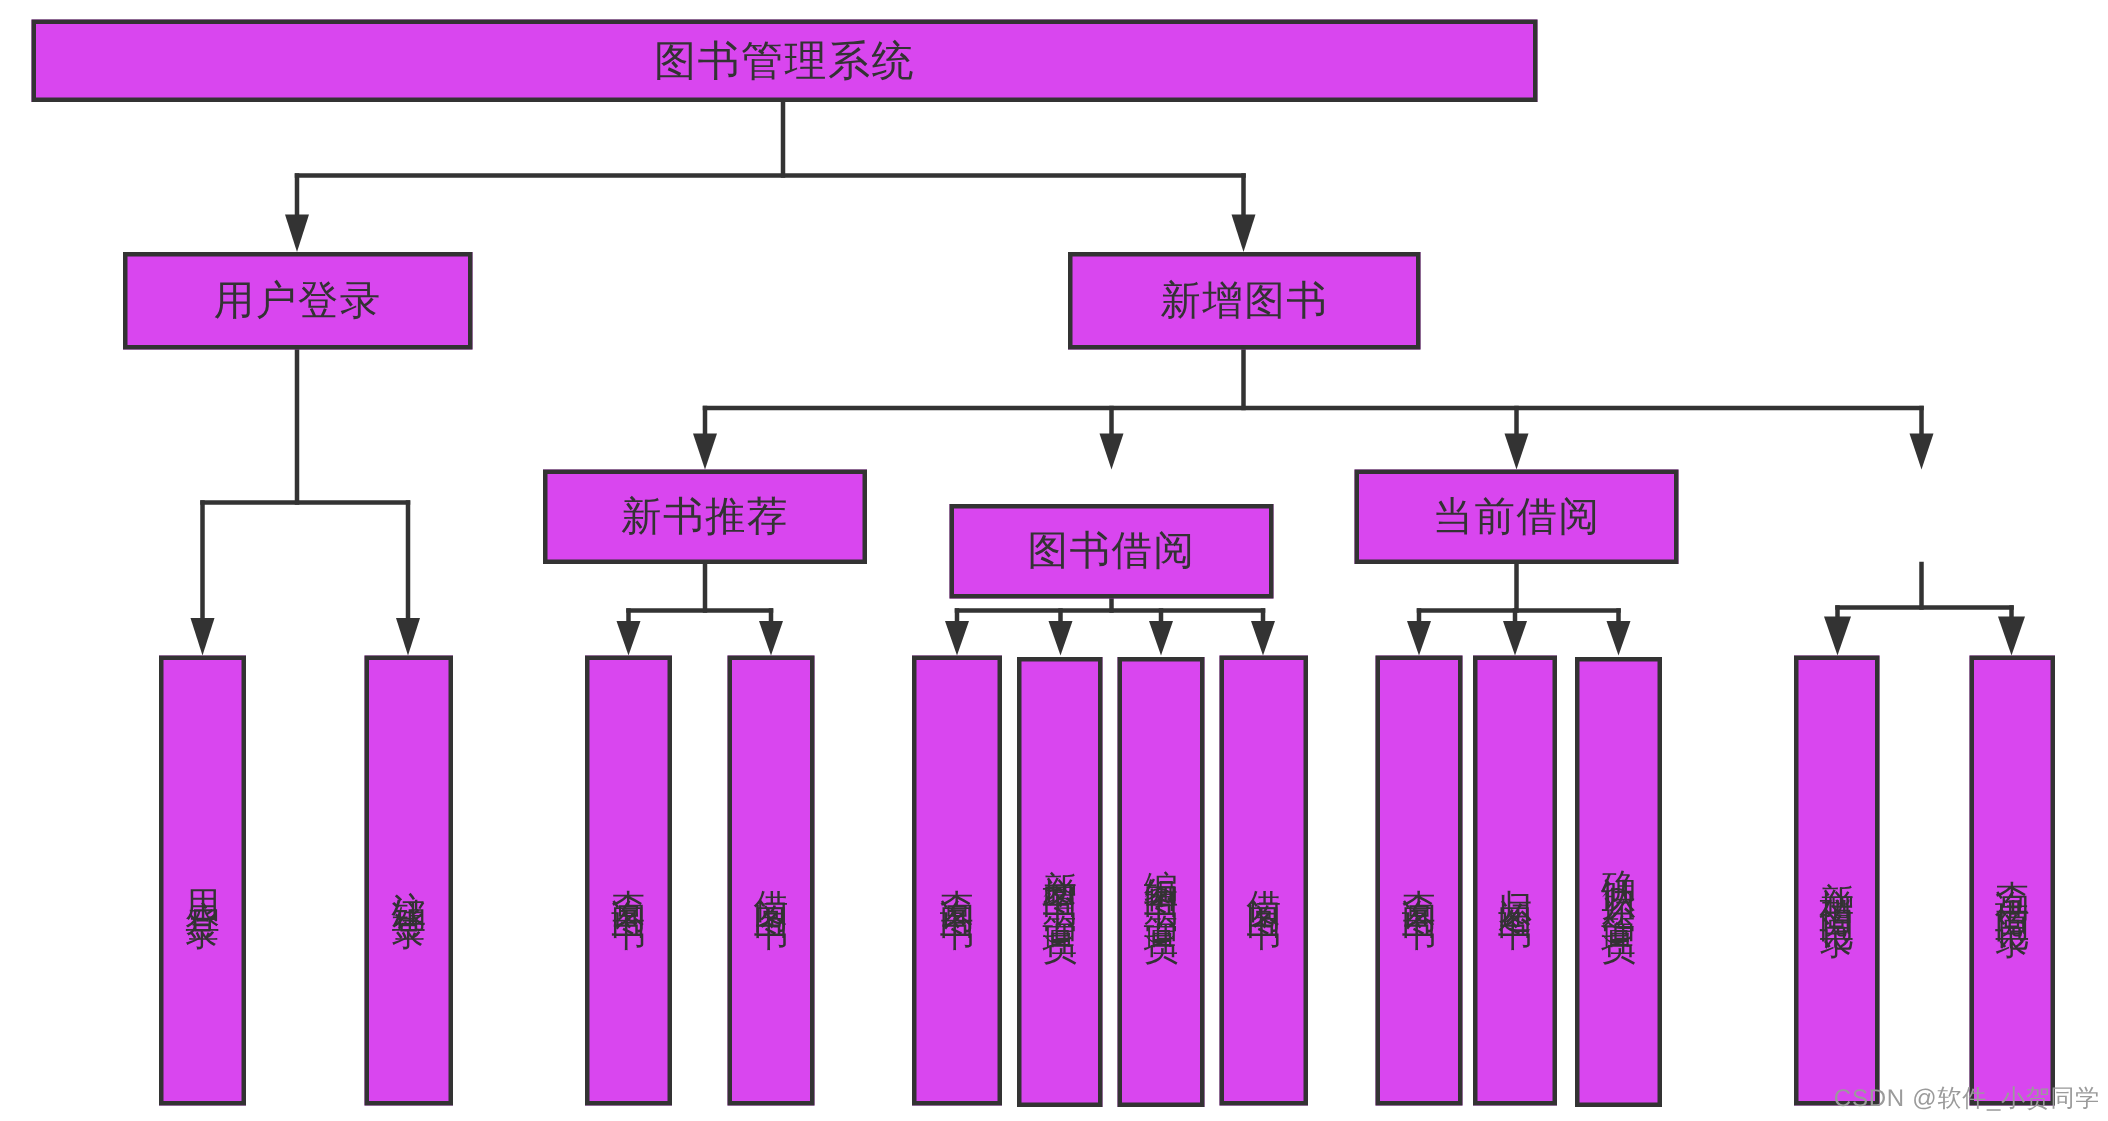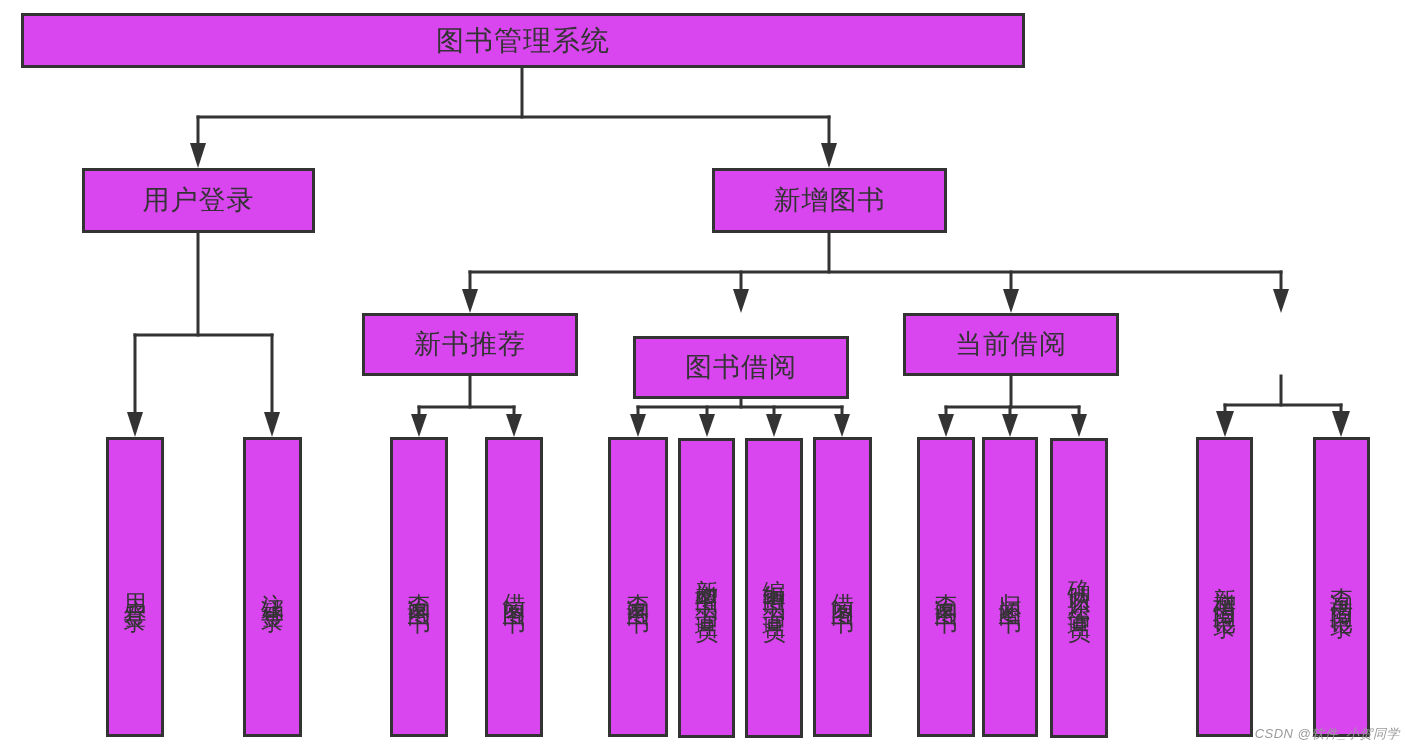--- a/index.html
+++ b/index.html
@@ -46,26 +46,25 @@
   .vbox {
     writing-mode: vertical-rl;
     font-size: 23px;
     letter-spacing: 6px;
     line-height: 1;
   }
   .watermark {
     position: absolute;
     right: 5px;
     bottom: 4px;
-    font-size: 13px;
+    font-size: 16px;
     color: #9b9b9b;
     letter-spacing: 0.5px;
     z-index: 3;
     white-space: nowrap;
-    font-style: italic;
   }
   .cline {
     stroke: #333333;
     stroke-width: 3;
     stroke-linecap: square;
     fill: none;
   }
   .ahead {
     fill: #333333;
     stroke: none;

